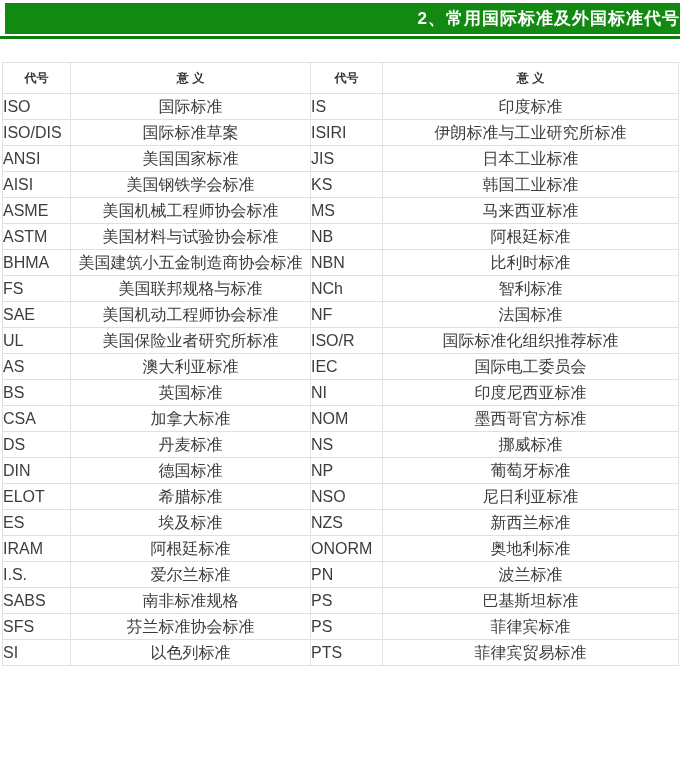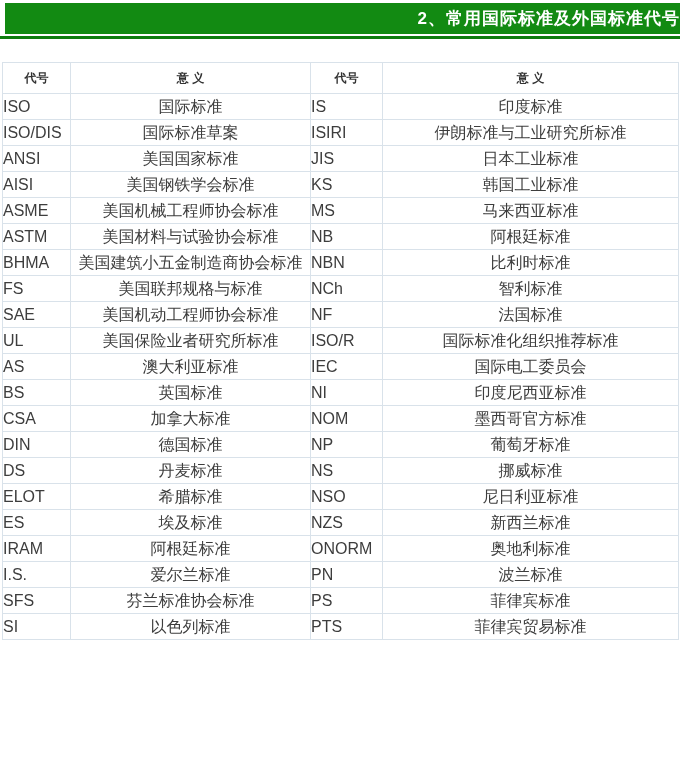--- a/index.html
+++ b/index.html
@@ -160,32 +160,32 @@
         <td class="code">NI</td>
         <td class="meaning">印度尼西亚标准</td>
       </tr>
       <tr>
         <td class="code">CSA</td>
         <td class="meaning">加拿大标准</td>
         <td class="code">NOM</td>
         <td class="meaning">墨西哥官方标准</td>
       </tr>
       <tr>
+        <td class="code">DS</td>
+        <td class="meaning">丹麦标准</td>
+        <td class="code">NS</td>
+        <td class="meaning">挪威标准</td>
+      </tr>
+      <tr>
         <td class="code">DIN</td>
         <td class="meaning">德国标准</td>
         <td class="code">NP</td>
         <td class="meaning">葡萄牙标准</td>
       </tr>
       <tr>
-        <td class="code">DS</td>
-        <td class="meaning">丹麦标准</td>
-        <td class="code">NS</td>
-        <td class="meaning">挪威标准</td>
-      </tr>
-      <tr>
         <td class="code">ELOT</td>
         <td class="meaning">希腊标准</td>
         <td class="code">NSO</td>
         <td class="meaning">尼日利亚标准</td>
       </tr>
       <tr>
         <td class="code">ES</td>
         <td class="meaning">埃及标准</td>
         <td class="code">NZS</td>
         <td class="meaning">新西兰标准</td>
@@ -196,20 +196,26 @@
         <td class="code">ONORM</td>
         <td class="meaning">奥地利标准</td>
       </tr>
       <tr>
         <td class="code">I.S.</td>
         <td class="meaning">爱尔兰标准</td>
         <td class="code">PN</td>
         <td class="meaning">波兰标准</td>
       </tr>
       <tr>
+        <td class="code">SABS</td>
+        <td class="meaning">南非标准规格</td>
+        <td class="code">PS</td>
+        <td class="meaning">巴基斯坦标准</td>
+      </tr>
+      <tr>
         <td class="code">SFS</td>
         <td class="meaning">芬兰标准协会标准</td>
         <td class="code">PS</td>
         <td class="meaning">菲律宾标准</td>
       </tr>
       <tr>
         <td class="code">SI</td>
         <td class="meaning">以色列标准</td>
         <td class="code">PTS</td>
         <td class="meaning">菲律宾贸易标准</td>

